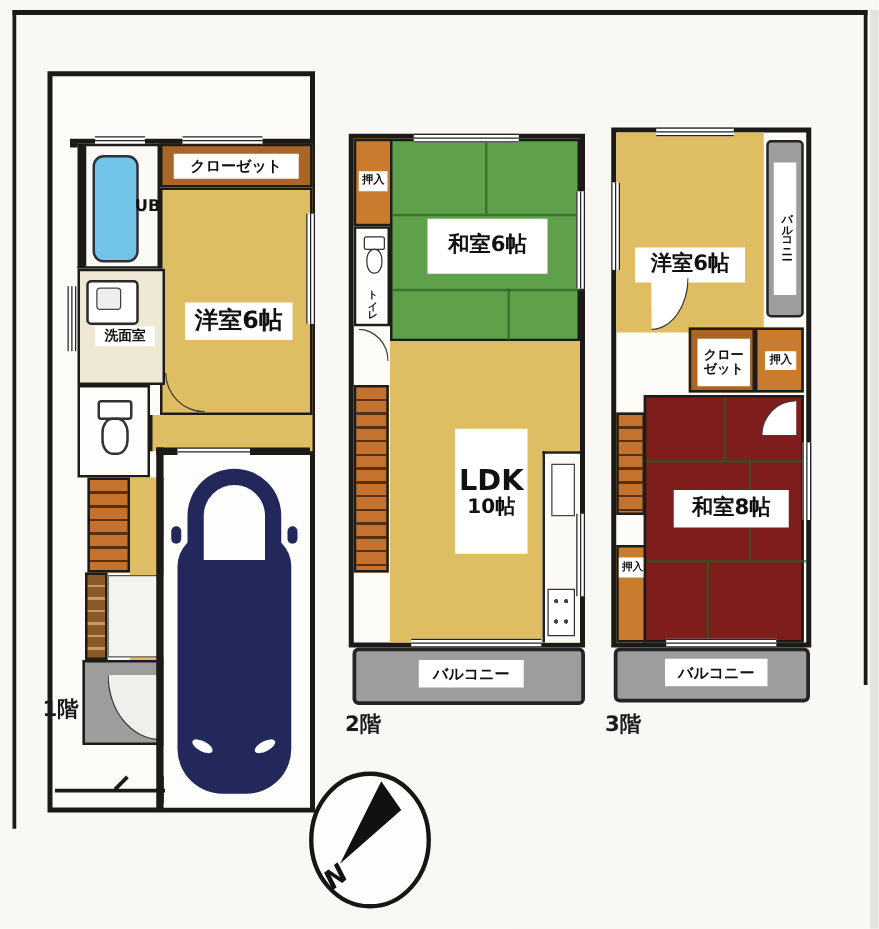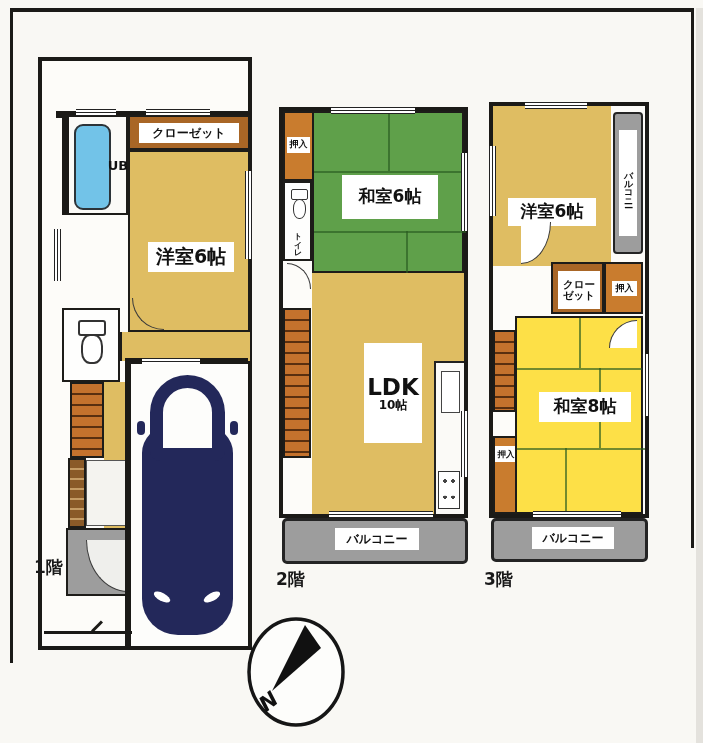--- a/index.html
+++ b/index.html
@@ -72,20 +72,25 @@
       <div class="lbl" style="left:37px;top:40px;width:24px;height:18px;font-size:13px;background:transparent;">UB</div>
     </div>
     <div class="zigzag" style="left:92px;top:93px;width:48px;"></div>
     <div class="zigzag" style="left:152px;top:93px;width:48px;"></div>
 
     <div class="room" style="left:86px;top:89px;width:122px;height:182px;background:#dfbd62;">
       <div class="lbl" style="left:18px;top:90px;width:86px;height:30px;font-size:19px;">洋室6帖</div>
       <div class="arc" style="left:2px;top:146px;width:32px;height:32px;border-right:none;border-top:none;border-bottom-left-radius:100%;"></div>
     </div>
 
+    <div class="room" style="left:20px;top:154px;width:70px;height:93px;background:#eee8d5;">
+      <div class="abs" style="left:5px;top:7px;width:38px;height:32px;background:#fff;border:2px solid #2a2a2a;border-radius:4px;"></div>
+      <div class="abs" style="left:13px;top:13px;width:18px;height:16px;background:#eee;border:1.5px solid #444;border-radius:3px;"></div>
+      <div class="lbl" style="left:12px;top:44px;width:48px;height:16px;font-size:11px;">洗面室</div>
+    </div>
 
     <div class="room" style="left:20px;top:247px;width:58px;height:74px;background:#fefefd;">
       <div class="abs" style="left:14px;top:10px;width:24px;height:12px;border:2px solid #333;border-radius:3px;background:#fff;"></div>
       <div class="abs" style="left:17px;top:24px;width:18px;height:26px;border:2px solid #333;border-radius:9px/12px;background:#fff;"></div>
     </div>
 
     <div class="abs" style="left:78px;top:271px;width:130px;height:29px;background:#dfbd62;border-left:2px solid #1d1c19;box-sizing:border-box;"></div>
 
     <div class="room stairs" style="left:28px;top:321px;width:34px;height:76px;"></div>
 
@@ -145,21 +150,21 @@
       <div class="lbl" style="left:28px;top:62px;width:96px;height:44px;font-size:17px;">和室6帖</div>
     </div>
 
     <div class="arc" style="left:4px;top:152px;width:24px;height:26px;border-left:none;border-bottom:none;border-top-right-radius:100%;"></div>
 
     <div class="room stairs" style="left:0px;top:197px;width:28px;height:150px;"></div>
 
     <div class="abs" style="left:29px;top:162px;width:152px;height:241px;background:#dfbd62;">
       <div class="lbl multi" style="left:52px;top:70px;width:58px;height:100px;font-size:23px;align-items:center;">
         <span>LDK</span>
-        <span style="font-size:12px;">10帖</span>
+        <span style="font-size:16px;">10帖</span>
       </div>
 
       <div class="abs" style="left:122px;top:88px;width:30px;height:153px;background:#fbfaf7;border-left:2px solid #222;border-top:2px solid #222;box-sizing:border-box;">
         <div class="abs" style="left:5px;top:8px;width:19px;height:42px;border:1.6px solid #444;background:#fff;box-sizing:border-box;"></div>
         <div class="stove-dots" style="left:2px;top:108px;width:22px;height:38px;"></div>
       </div>
     </div>
 
     <div class="winh" style="left:48px;top:-4px;width:84px;"></div>
     <div class="winv" style="right:-4px;top:42px;height:78px;"></div>
@@ -193,21 +198,21 @@
     <div class="room" style="left:111px;top:156px;width:39px;height:52px;background:#c97c2e;">
       <div class="lbl" style="left:6px;top:17px;width:25px;height:15px;font-size:9px;">押入</div>
     </div>
 
     <div class="room stairs" style="left:0px;top:224px;width:23px;height:82px;"></div>
 
     <div class="room" style="left:0px;top:330px;width:24px;height:78px;background:#c97c2e;">
       <div class="lbl" style="left:0px;top:8px;width:22px;height:16px;font-size:8.5px;">押入</div>
     </div>
 
-    <div class="room" style="left:22px;top:210px;width:128px;height:198px;background:#fde047;">
+    <div class="room" style="left:22px;top:210px;width:128px;height:198px;background:#7f1d1d;">
       <div class="tatline" style="left:0;top:50px;width:128px;height:2px;"></div>
       <div class="tatline" style="left:62px;top:0;width:2px;height:50px;"></div>
       <div class="tatline" style="left:0;top:130px;width:128px;height:2px;"></div>
       <div class="tatline" style="left:82px;top:50px;width:2px;height:80px;"></div>
       <div class="tatline" style="left:48px;top:130px;width:2px;height:68px;"></div>
       <div class="lbl" style="left:22px;top:74px;width:92px;height:30px;font-size:17px;">和室8帖</div>
       <div class="arc" style="right:4px;top:2px;width:28px;height:28px;border-right:none;border-bottom:none;border-top-left-radius:100%;background:#fff;"></div>
     </div>
 
     <div class="winh" style="left:32px;top:-4px;width:62px;"></div>

